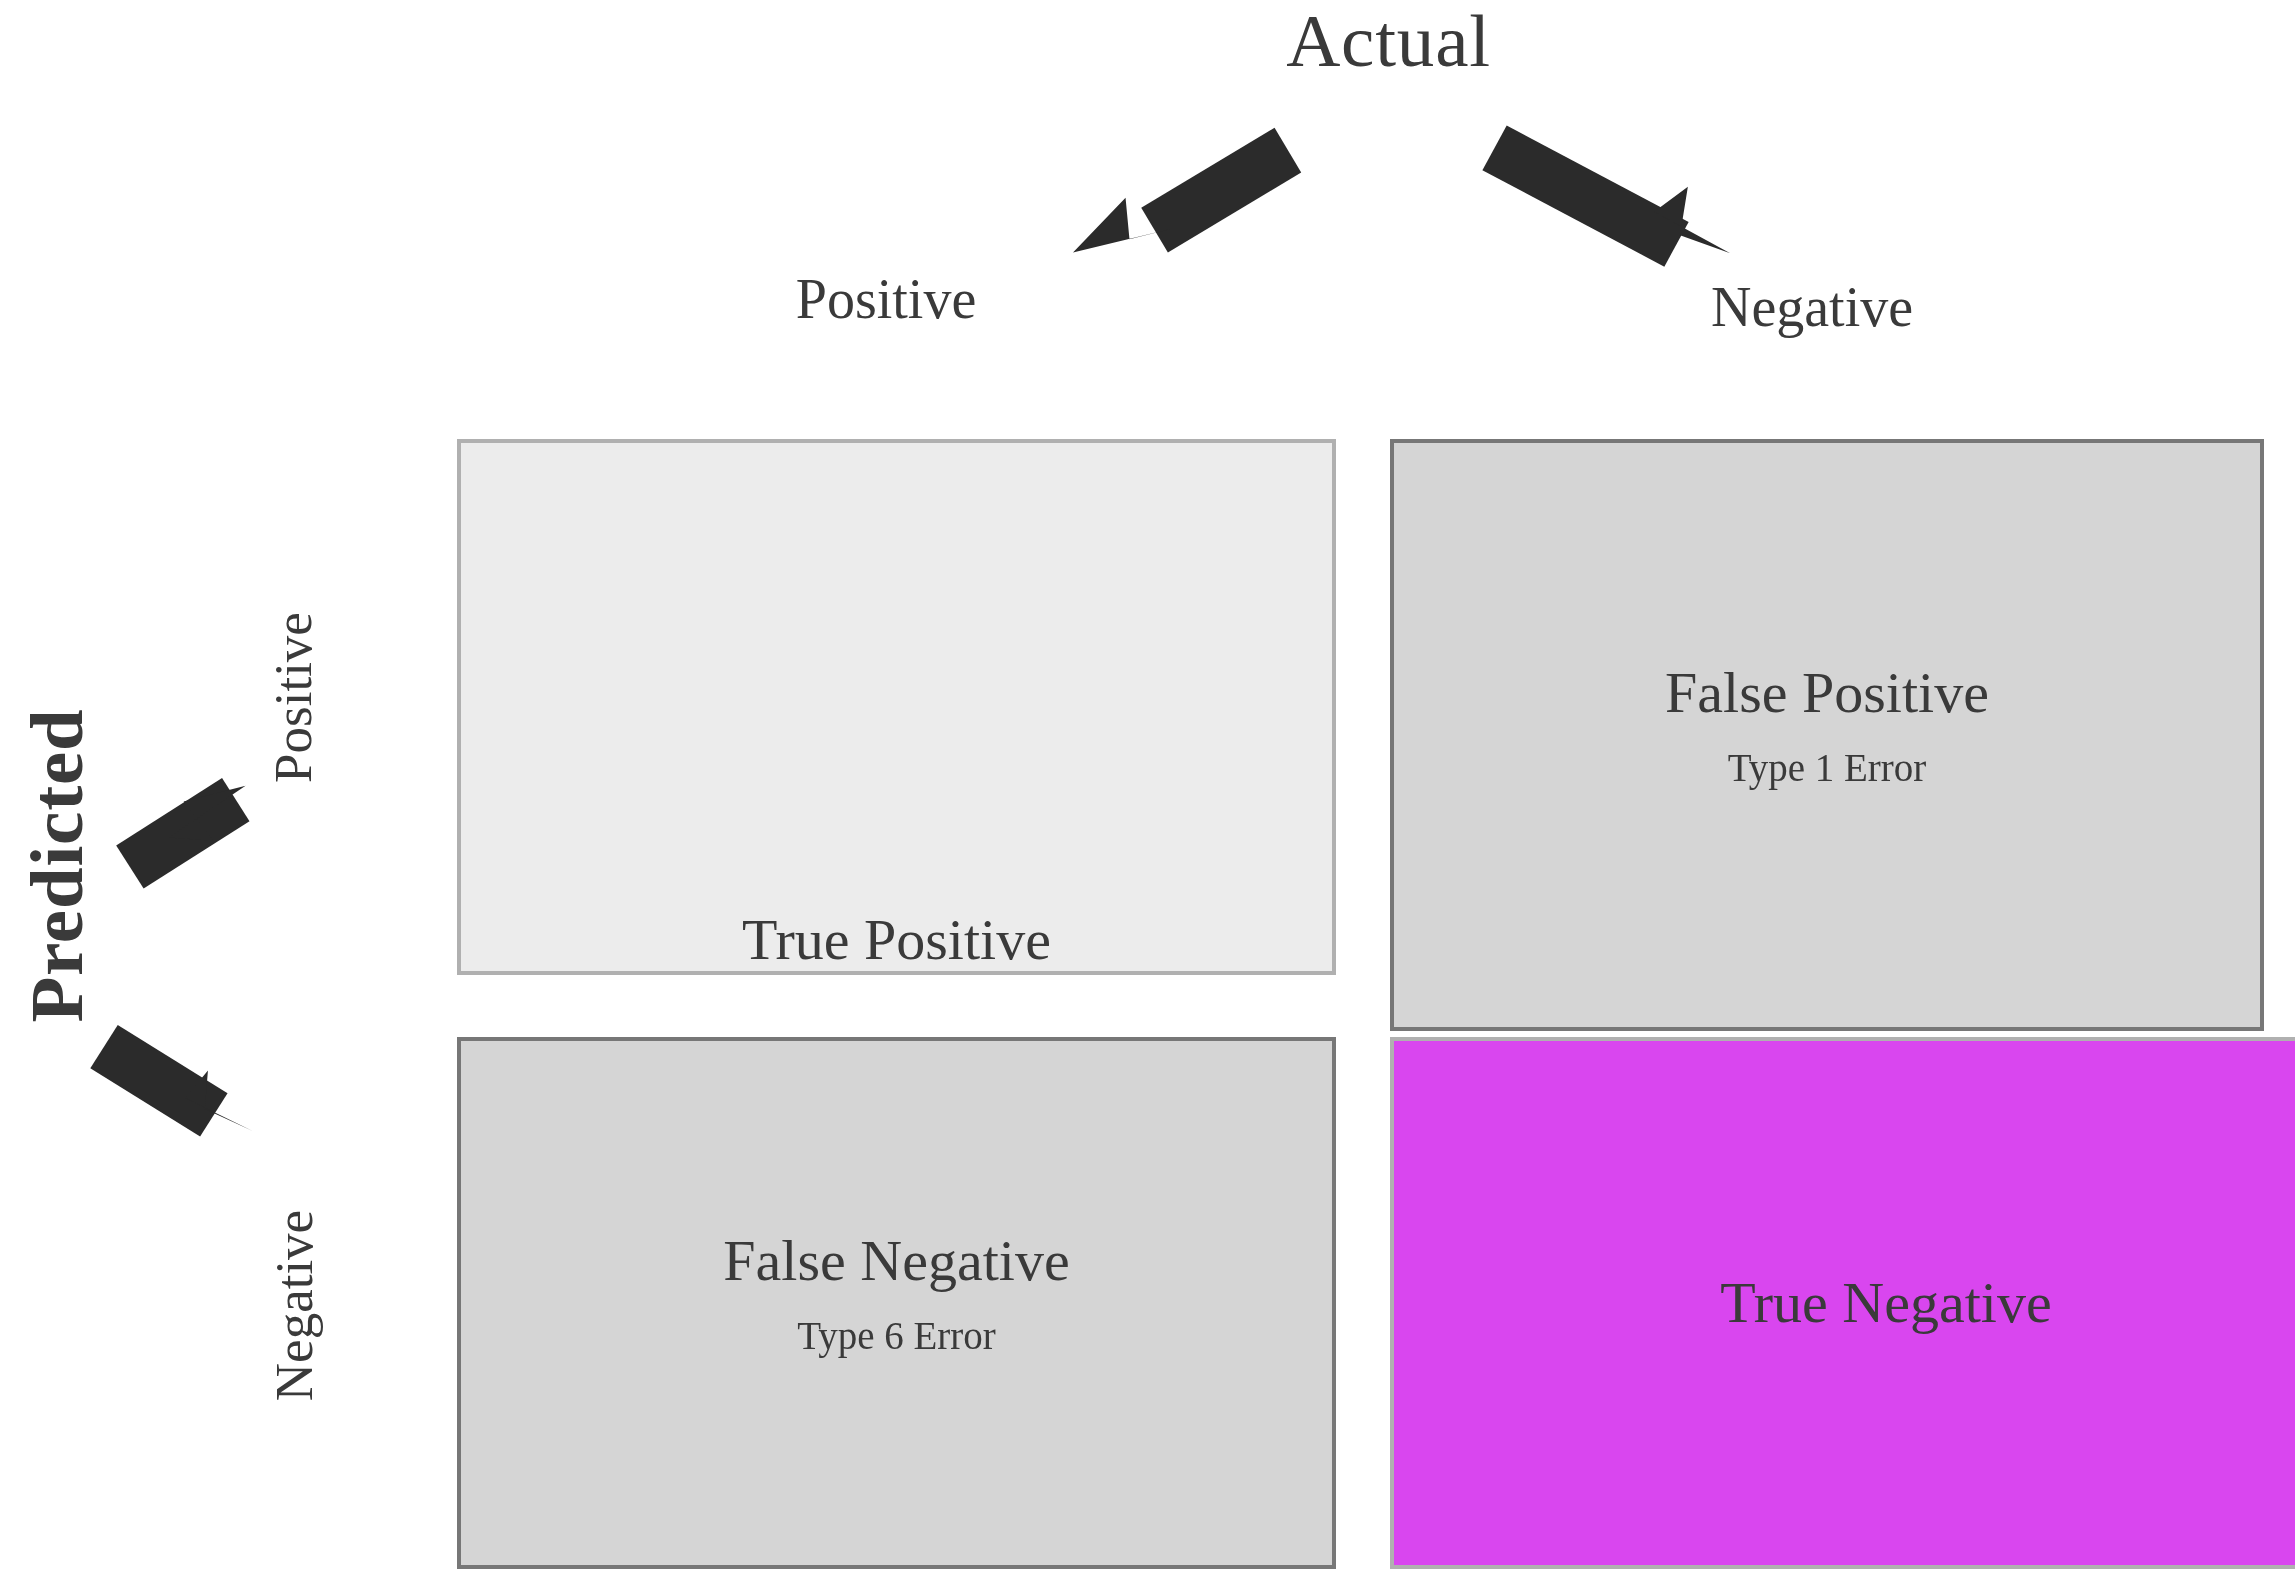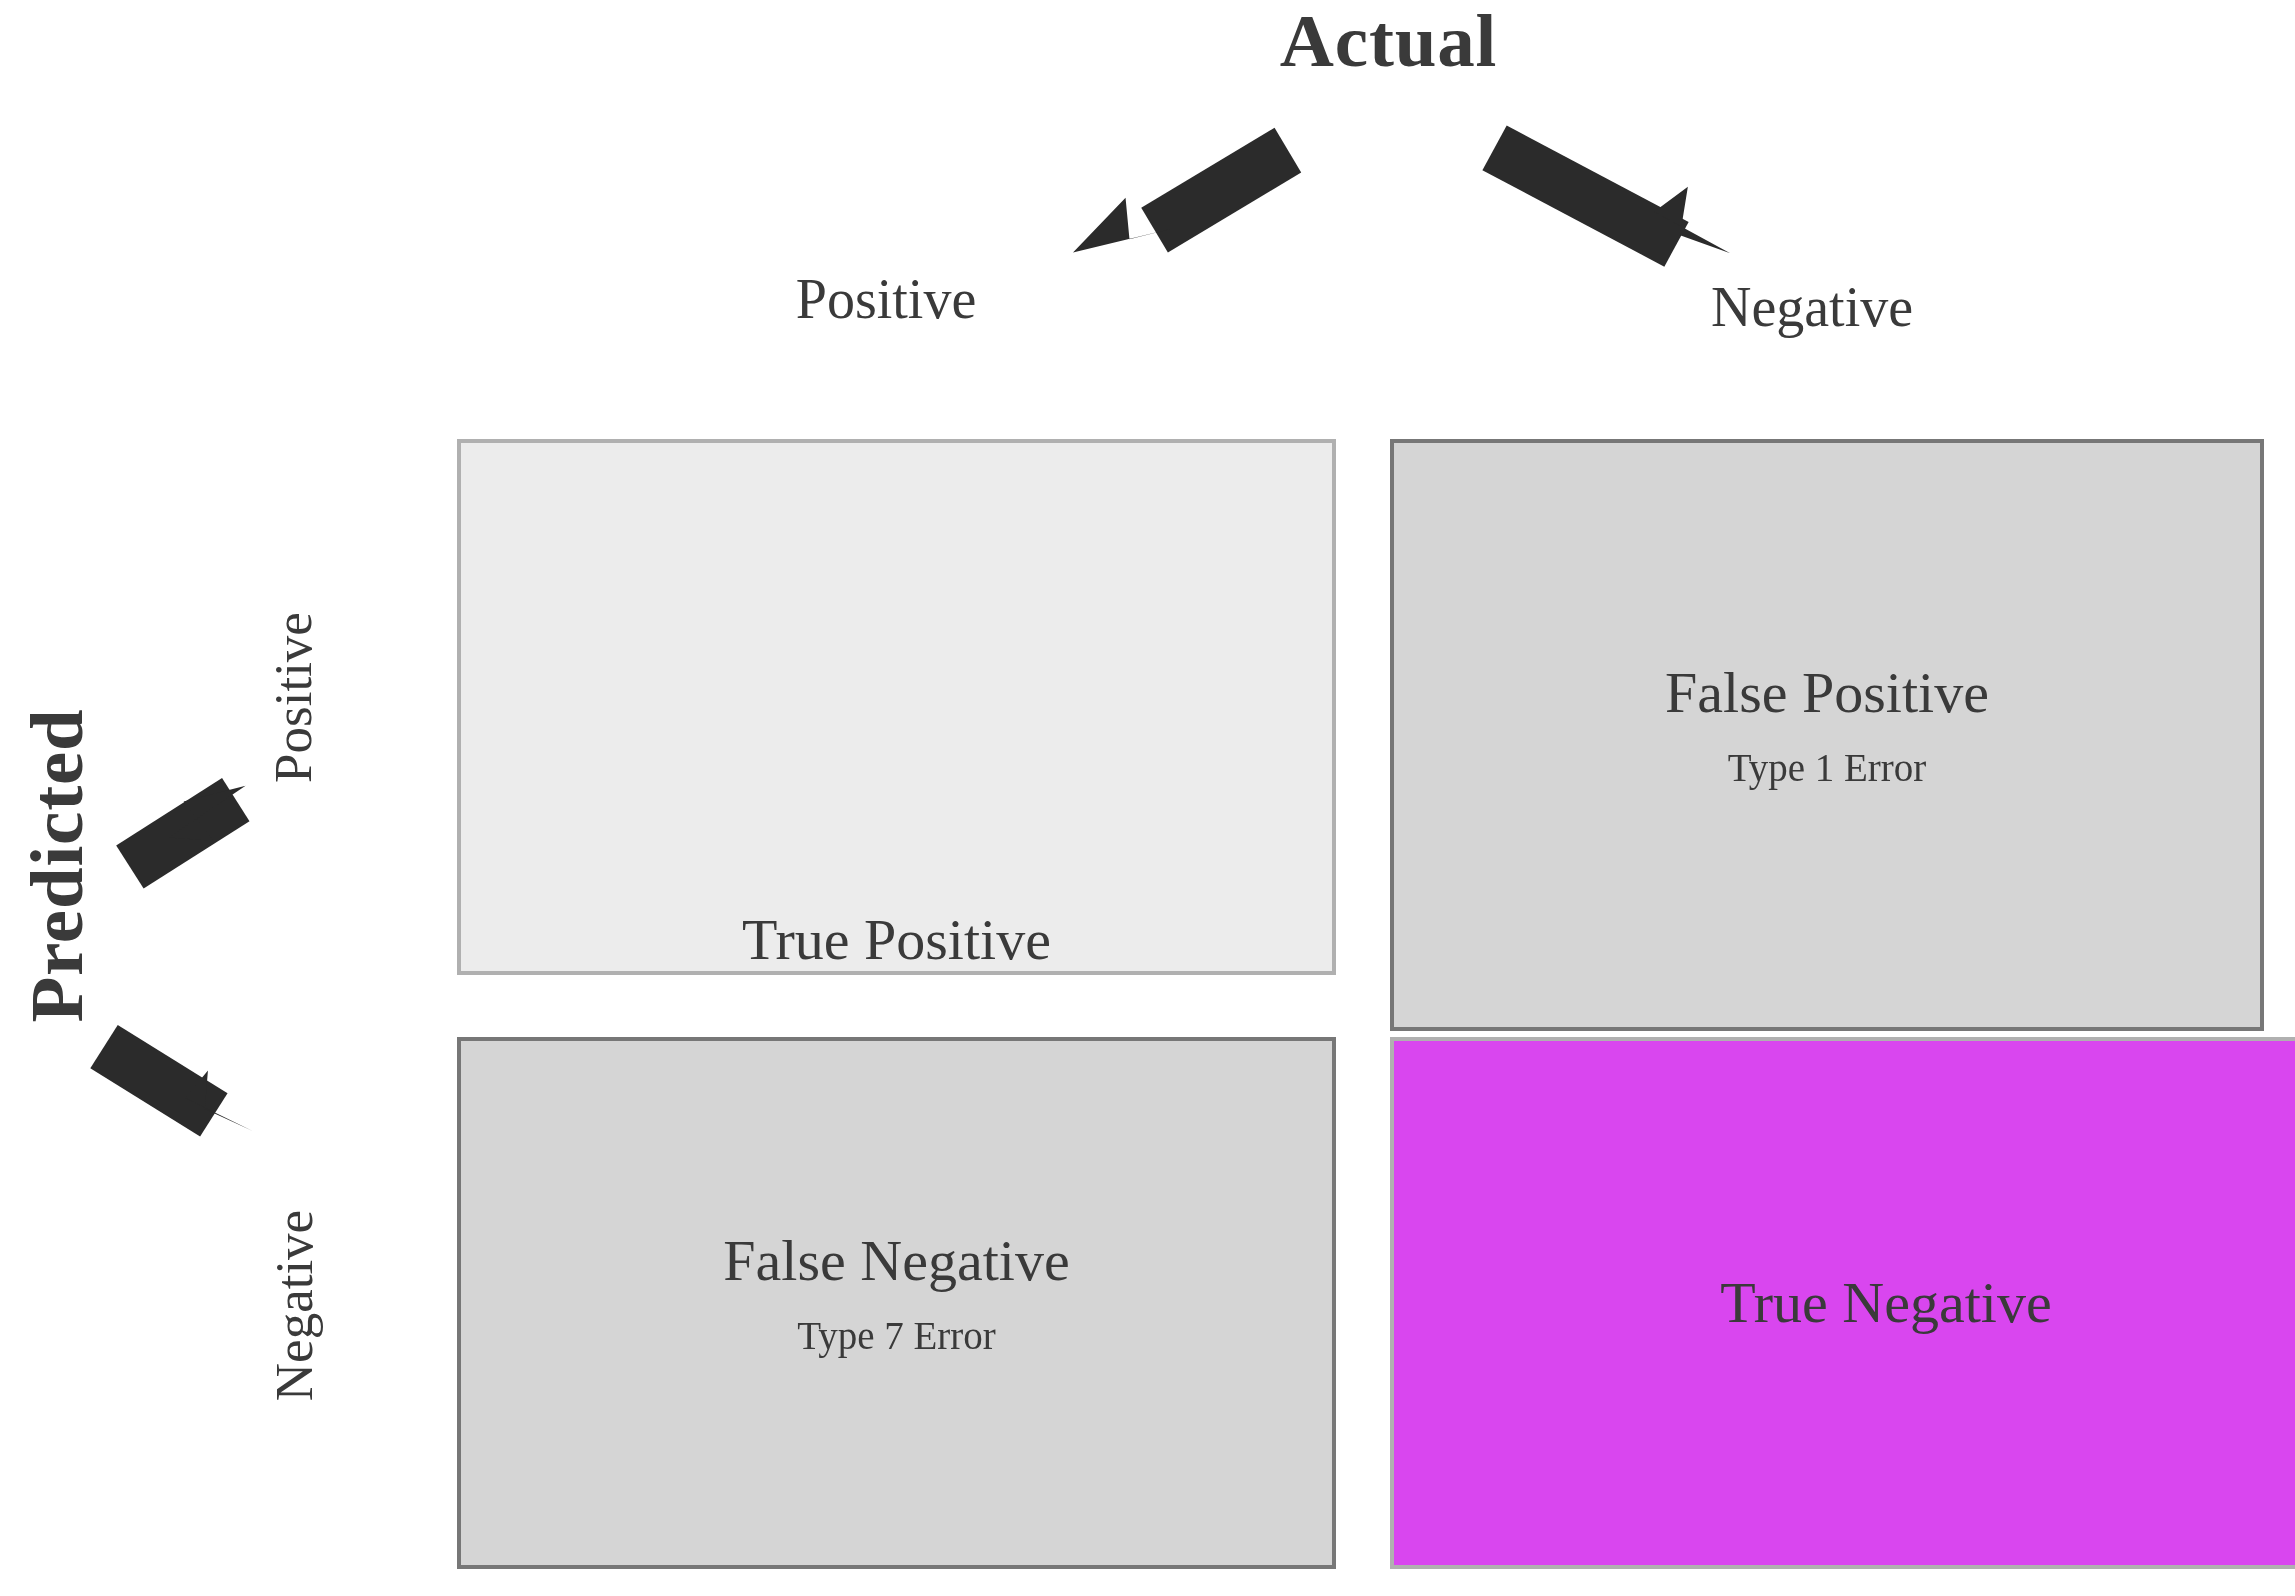--- a/index.html
+++ b/index.html
@@ -21,21 +21,21 @@
   }
 
   
   #actual-title {
     position: absolute;
     left: 1098px;
     top: 3.1px;
     width: 581px;
     text-align: center;
     font-size: 75px;
-    font-weight: bold;
+    font-weight: normal;
     letter-spacing: 0.8px;
     line-height: 1.0;
     white-space: nowrap;
   }
 
   
   .col-label {
     position: absolute;
     font-size: 56px;
     font-weight: normal;
@@ -206,21 +206,21 @@
   <div class="cell" id="cell-false-positive">
     <div class="cell-stack">
       <div class="cell-title">False Positive</div>
       <div class="cell-sub">Type 1 Error</div>
     </div>
   </div>
 
   <div class="cell" id="cell-false-negative">
     <div class="cell-stack">
       <div class="cell-title">False Negative</div>
-      <div class="cell-sub">Type 7 Error</div>
+      <div class="cell-sub">Type 6 Error</div>
     </div>
   </div>
 
   <div class="cell" id="cell-true-negative">
     <div class="cell-stack">
       <div class="cell-title">True Negative</div>
     </div>
   </div>
 
 </div>

